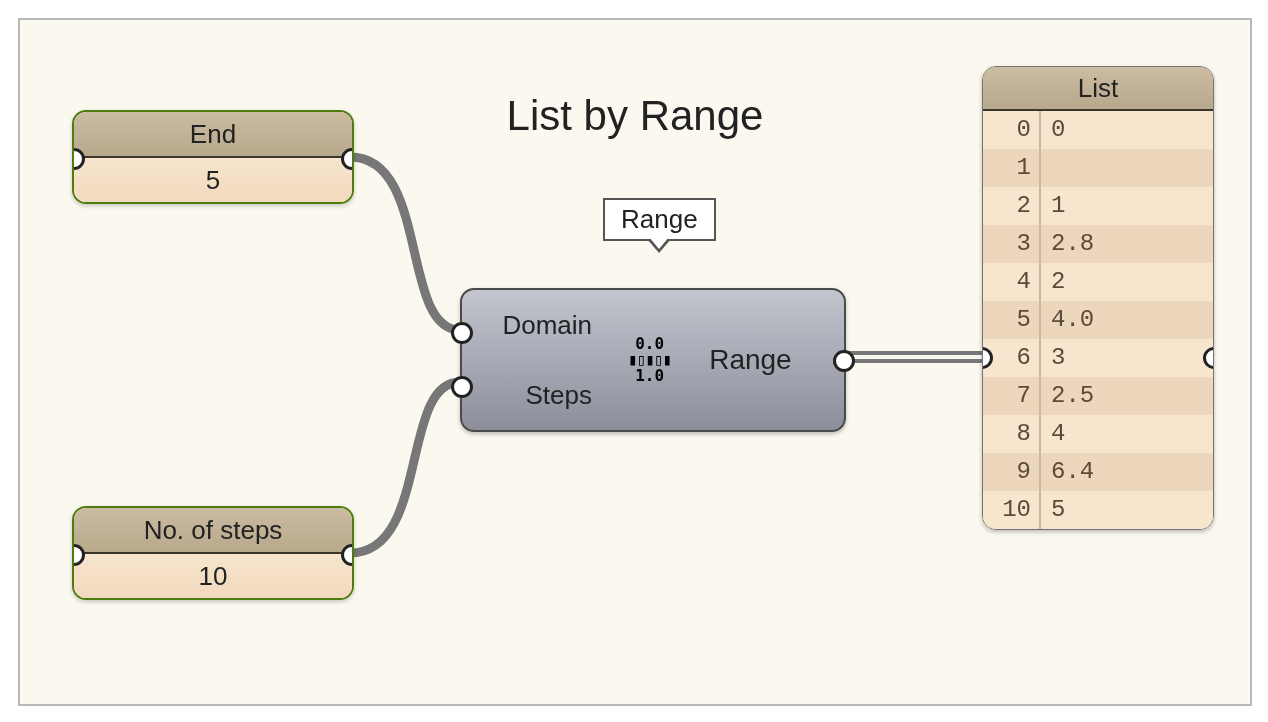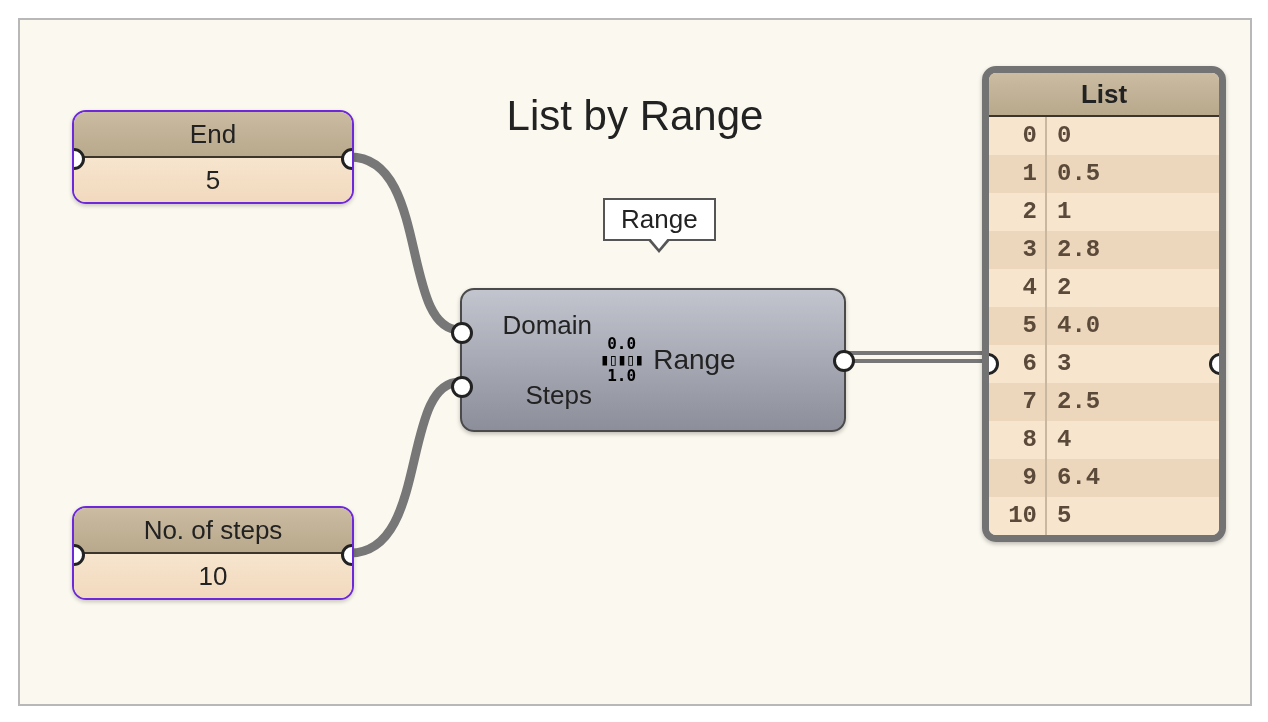--- a/index.html
+++ b/index.html
@@ -32,21 +32,21 @@
   svg.wires {
     position: absolute;
     left: 0; top: 0;
     width: 100%; height: 100%;
     pointer-events: none;
   }
   
   .param-node {
     position: absolute;
     width: 278px;
-    border: 2px solid #6d28d9;
+    border: 2px solid #4d7c0f;
     border-radius: 14px;
     overflow: hidden;
     box-shadow: 0 2px 4px rgba(0,0,0,0.2);
   }
   .param-header {
     background: linear-gradient(#cbbca2, #b8a88c);
     height: 44px;
     line-height: 44px;
     text-align: center;
     font-size: 26px;
@@ -137,25 +137,24 @@
     width: 0; height: 0;
     border-left: 10px solid transparent;
     border-right: 10px solid transparent;
     border-top: 12px solid #fff;
     z-index: 1;
   }
   
   .list-panel {
     position: absolute;
     width: 230px;
-    border: 7px solid #737373;
+    border: 1px solid #737373;
     border-radius: 14px;
     overflow: hidden;
     box-shadow: 0 2px 4px rgba(0,0,0,0.25);
-    font-weight: bold;
   }
   .list-header {
     background: linear-gradient(#cbbca2, #b8a88c);
     height: 42px;
     line-height: 42px;
     text-align: center;
     font-size: 26px;
     color: #222;
     border-bottom: 2px solid #3c352b;
   }
@@ -207,21 +206,21 @@
 
   <div class="param-node" style="left:52px; top:486px;">
     <div class="param-header">No. of steps</div>
     <div class="param-body">10</div>
     <div class="port" style="left:-11px; top:36px;"></div>
     <div class="port" style="right:-11px; top:36px;"></div>
   </div>
 
   <div class="tooltip" style="left:583px; top:178px;">Range</div>
 
-  <div class="range-node" style="left:440px; top:268px;">
+  <div class="range-node" style="left:440px; top:268px;gap:28px;">
     <div class="range-left">
       <div>Domain</div>
       <div>Steps</div>
     </div>
     <div class="range-icon">
       <div class="top">0.0</div>
       <div class="mid">▮▯▮▯▮</div>
       <div class="bot">1.0</div>
     </div>
     <div class="range-right">Range</div>
@@ -232,21 +231,20 @@
 
   <div class="list-panel" style="left:962px; top:46px;">
     <div class="list-header">List</div>
     <div id="list-body">
         <div class="list-row even">
           <div class="idx">0</div>
           <div class="val">0</div>
         </div>
         <div class="list-row odd">
           <div class="idx">1</div>
-          <div class="val">0.5</div>
         </div>
         <div class="list-row even">
           <div class="idx">2</div>
           <div class="val">1</div>
         </div>
         <div class="list-row odd">
           <div class="idx">3</div>
           <div class="val">2.8</div>
         </div>
         <div class="list-row even">

